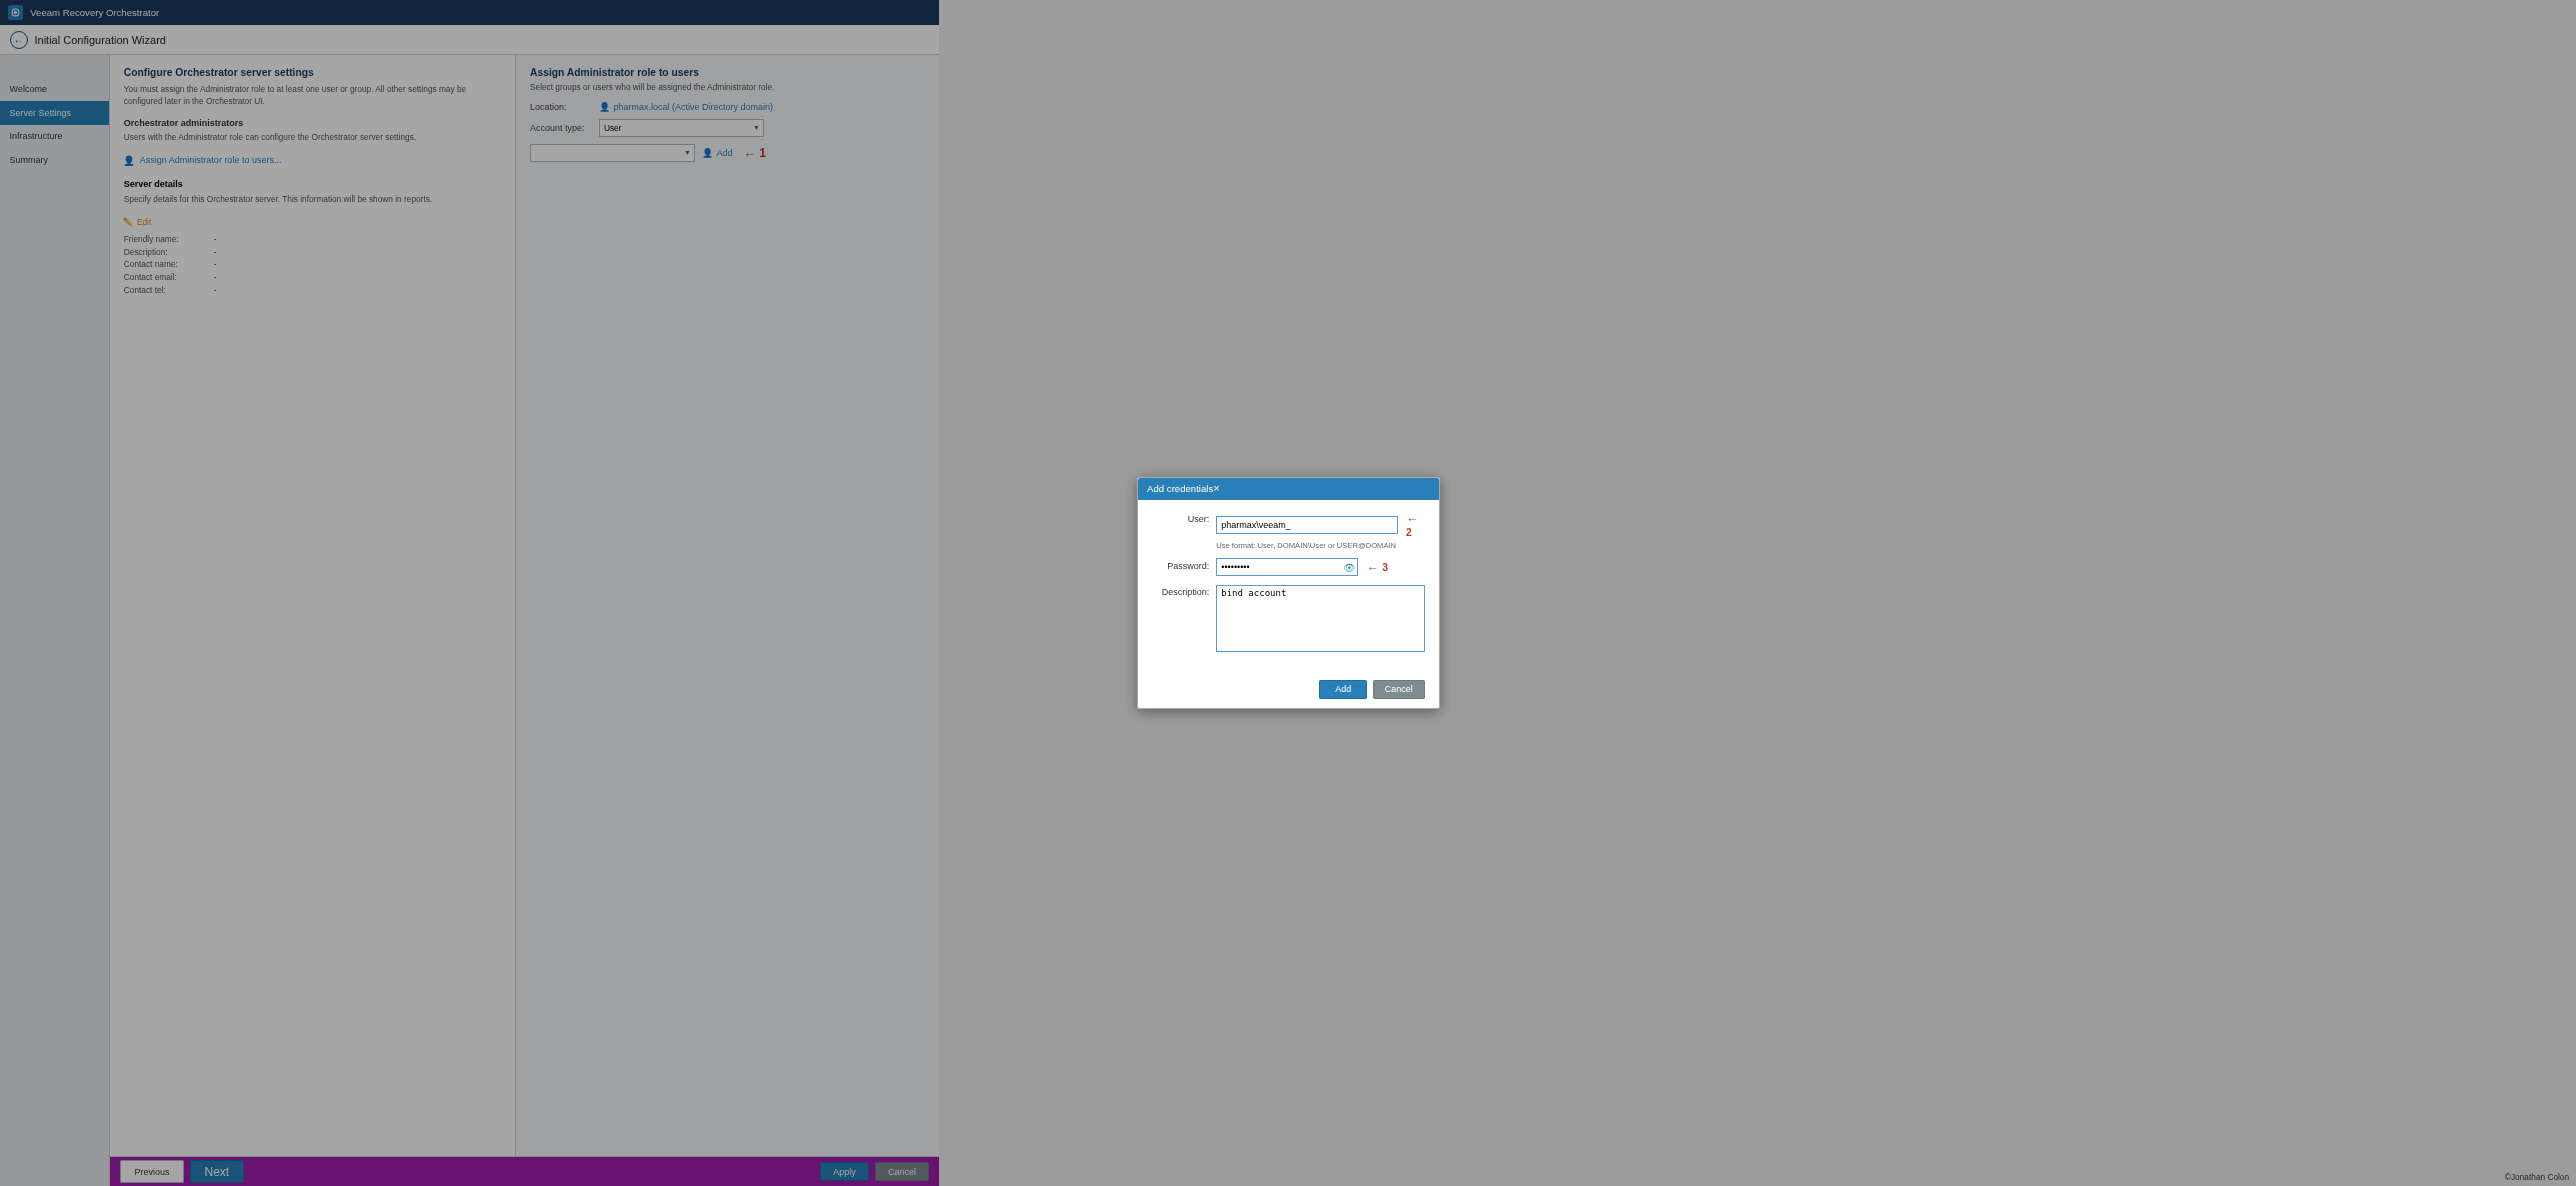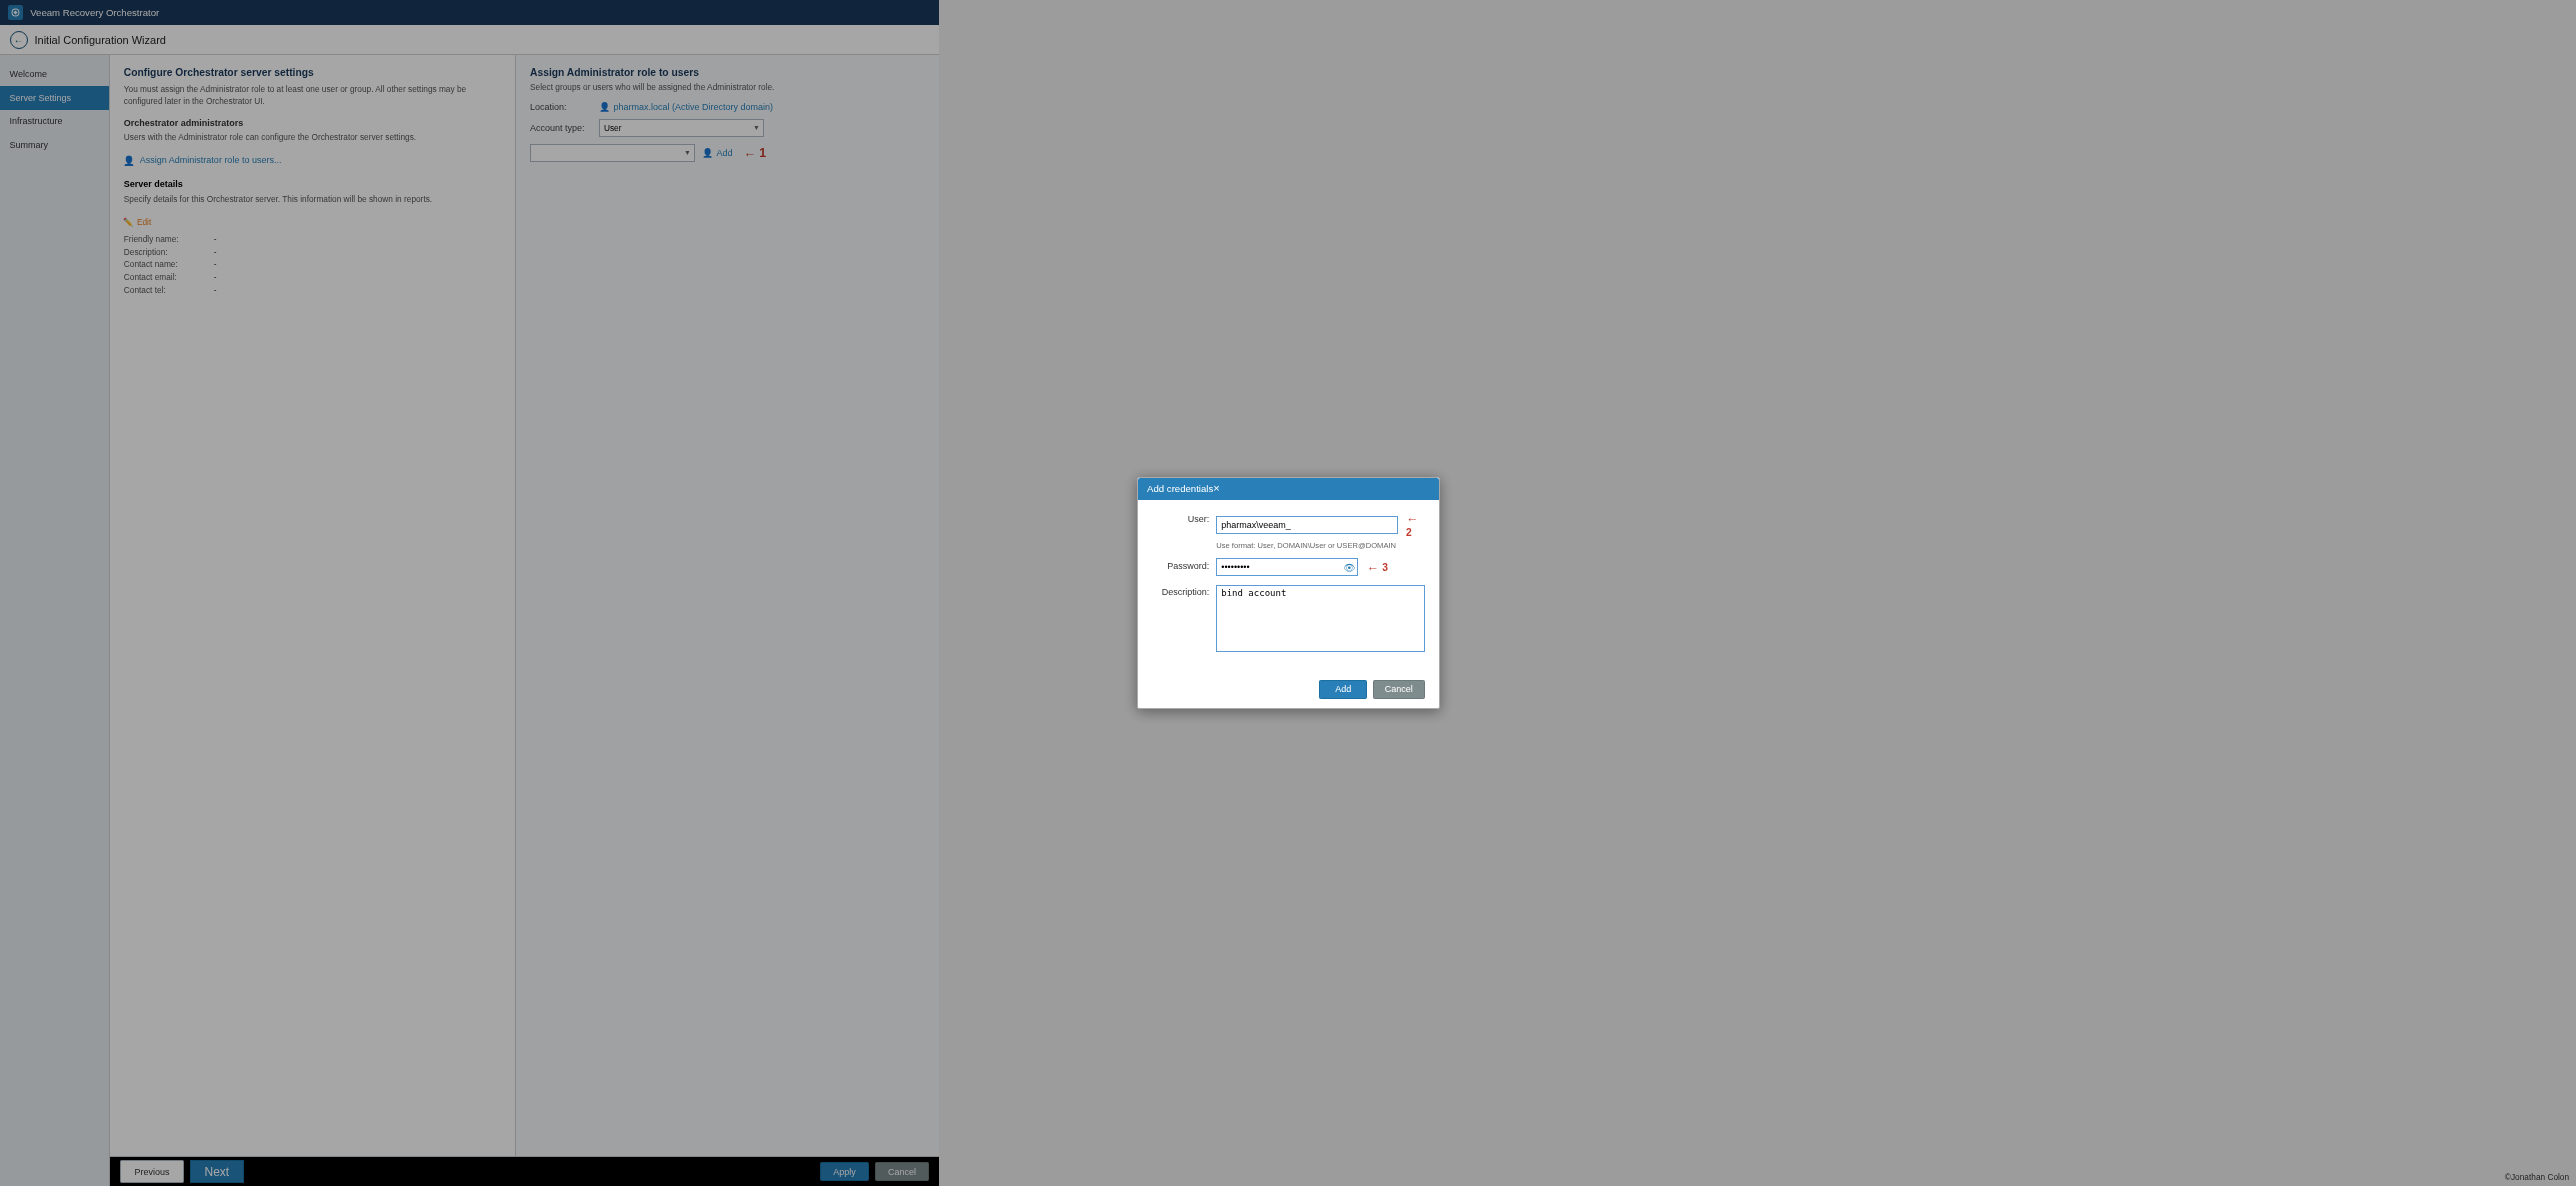--- a/index.html
+++ b/index.html
@@ -47,21 +47,21 @@
     .main-layout {
       display: flex;
       height: calc(499px - 55px);
     }
 
     
     .sidebar {
       width: 110px;
       background: #e8edf2;
       border-right: 0.7px solid #c8d0d8;
-      padding-top: 7px;
+      padding-top: 22px;
     }
     .sidebar-item {
       padding: 6.9px 9.6px;
       cursor: pointer;
       font-size: 9px;
       color: #333;
     }
     .sidebar-item.active {
       background: #2980b9;
       color: white;
@@ -132,21 +132,21 @@
       display: flex; align-items: center; gap: 3.4px;
       color: #2980b9; cursor: pointer; font-size: 9px; font-weight: 500;
       background: none; border: none;
     }
 
     
     .bottom-bar {
       position: absolute;
       bottom: 0; left: 0; right: 0;
       height: 30px;
-      background: #000000;
+      background: #a21caf;
       border-top: 0.7px solid #c8d0d8;
       display: flex; align-items: center; justify-content: space-between;
       padding: 0 9.6px;
     }
     .bottom-left { display: flex; gap: 5.5px; }
     .bottom-right { display: flex; gap: 5.5px; }
 
     .btn-prev {
       padding: 3.4px 13.8px;
       background: white;

